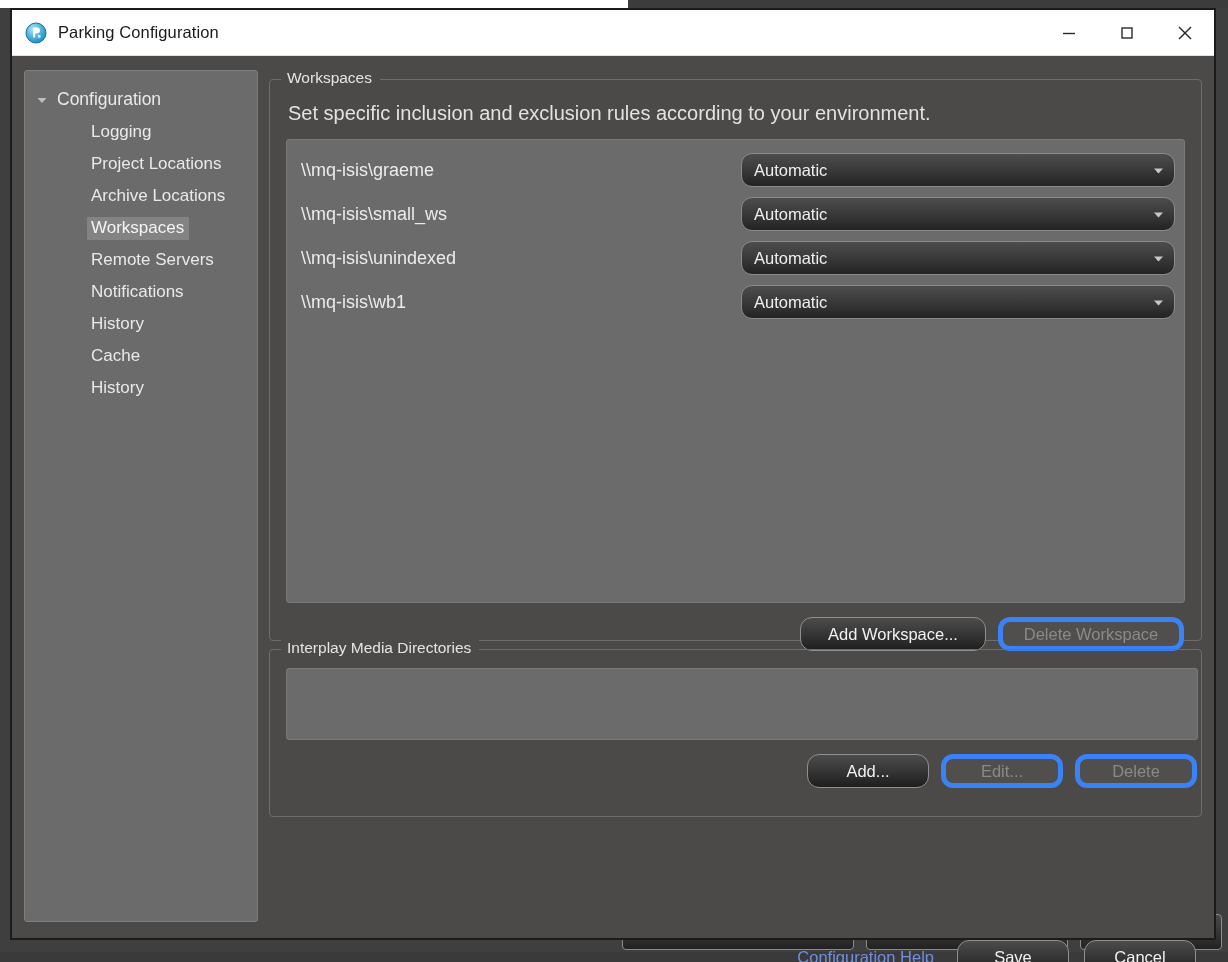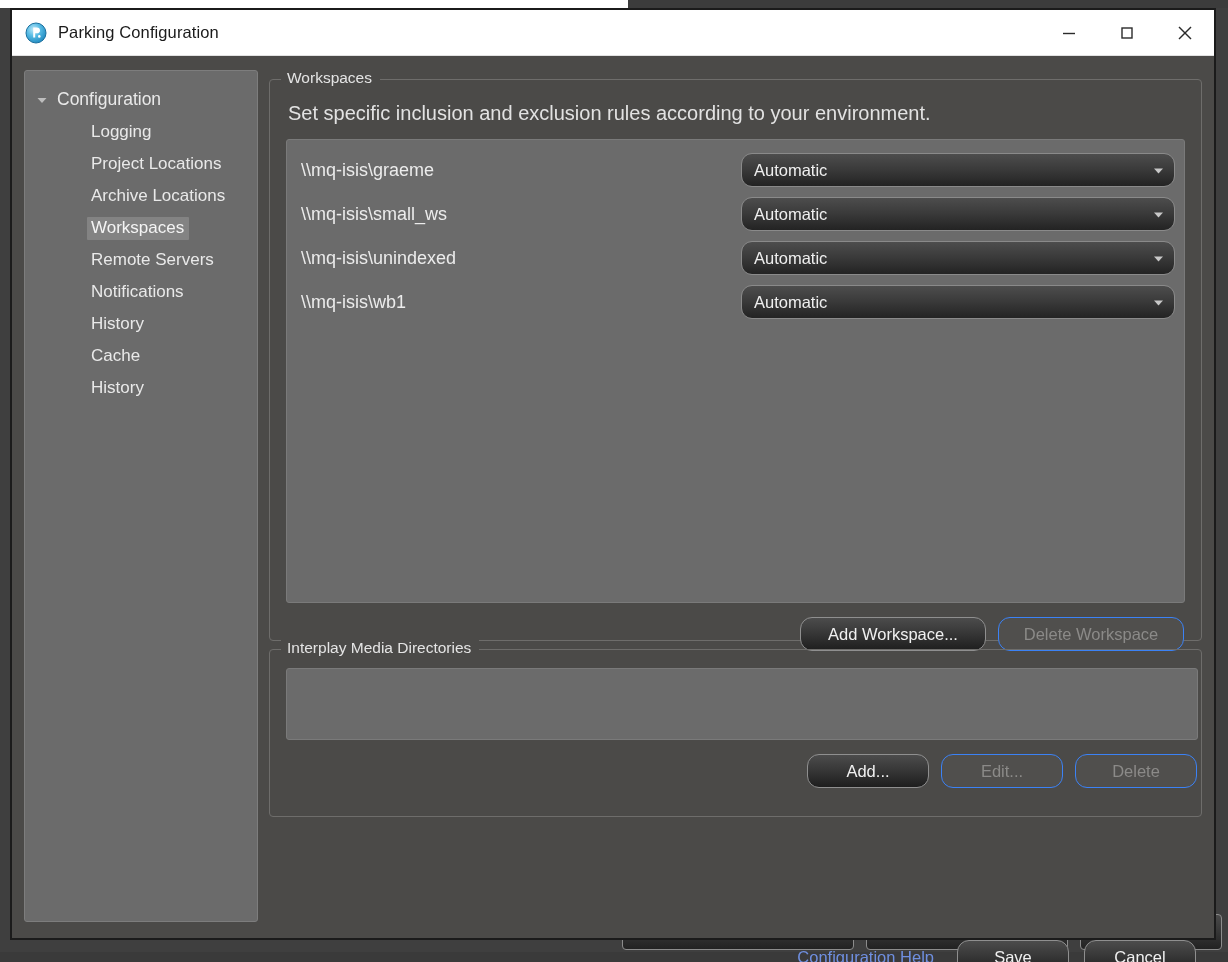--- a/index.html
+++ b/index.html
@@ -266,21 +266,21 @@
     font-size: 16.5px;
     display: flex;
     align-items: center;
     justify-content: center;
     padding: 0 18px;
     box-sizing: border-box;
     white-space: nowrap;
   }
   .btn.disabled {
     background: #504f4d;
-    border: 1px solid #3b82f6;
+    border: 5px solid #3b82f6;
     color: #8b8a88;
     text-align: center;
   }
 
   
   .gb-interplay {
     flex: none;
     height: 168px;
     margin-top: 8px;
     padding: 18px 3px 0 16px;

